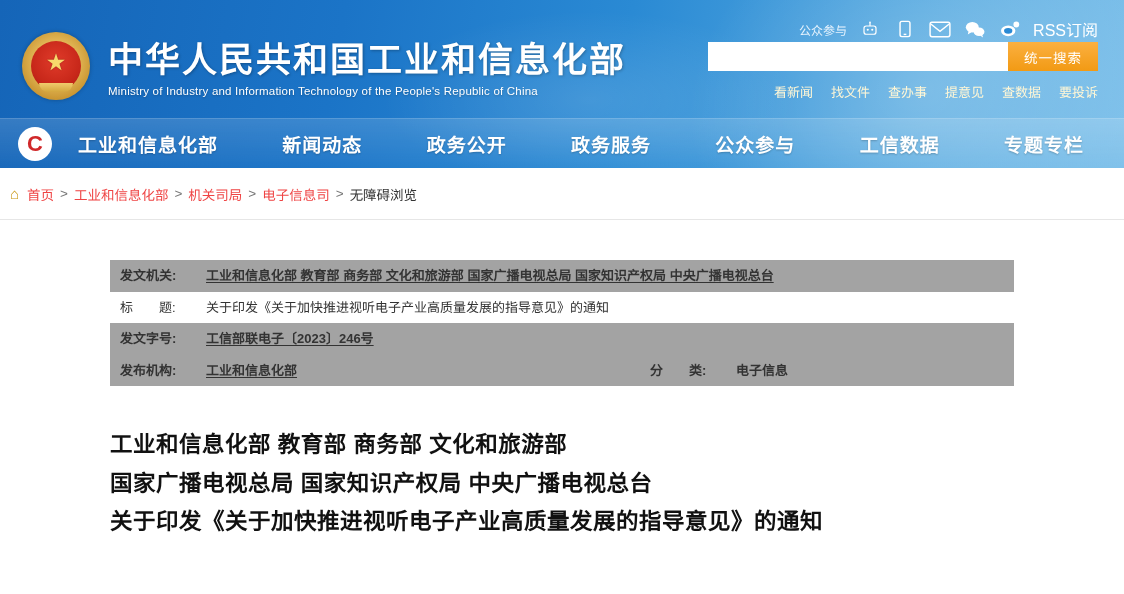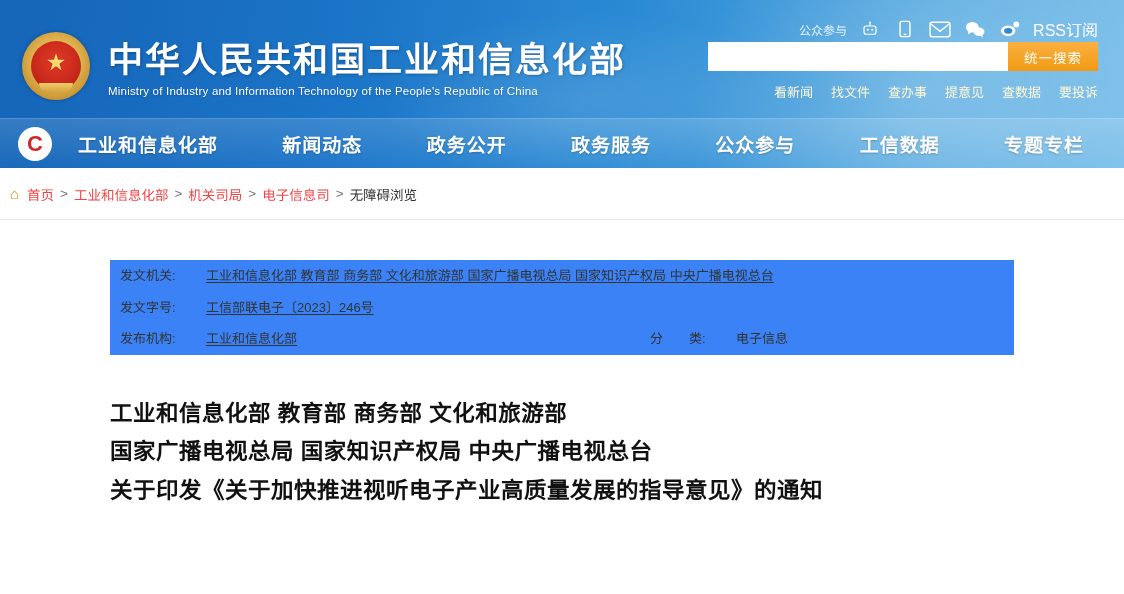--- a/index.html
+++ b/index.html
@@ -223,21 +223,21 @@
   .doc-wrap {
     padding: 40px 110px 0 110px;
   }
   .meta-table {
     width: 904px;
     border-collapse: collapse;
     font-size: 13px;
     color: #333;
   }
   .meta-table tr { height: 30px; }
-  .meta-table tr.odd { background: #3b82f6; }
+  .meta-table tr.odd { background: #a3a3a3; font-weight: bold; }
   .meta-table td {
     padding: 6px 10px;
     vertical-align: middle;
     line-height: 1.5;
   }
   .meta-label {
     width: 86px;
     white-space: nowrap;
     color: #333;
   }
@@ -374,20 +374,24 @@
 
 <div class="doc-wrap">
 
   <table class="meta-table">
     <tbody>
       <tr class="odd">
         <td class="meta-label">发文机关:</td>
         <td class="meta-value" colspan="3">
           <span class="ul">工业和信息化部 教育部 商务部 文化和旅游部 国家广播电视总局 国家知识产权局 中央广播电视总台</span>
         </td>
+      </tr>
+      <tr>
+        <td class="meta-label">标　　题:</td>
+        <td class="meta-value" colspan="3">关于印发《关于加快推进视听电子产业高质量发展的指导意见》的通知</td>
       </tr>
       <tr class="odd">
         <td class="meta-label">发文字号:</td>
         <td class="meta-value" colspan="3">
           <span class="ul">工信部联电子〔2023〕246号</span>
         </td>
       </tr>
       <tr class="odd">
         <td class="meta-label">发布机构:</td>
         <td class="meta-value">

